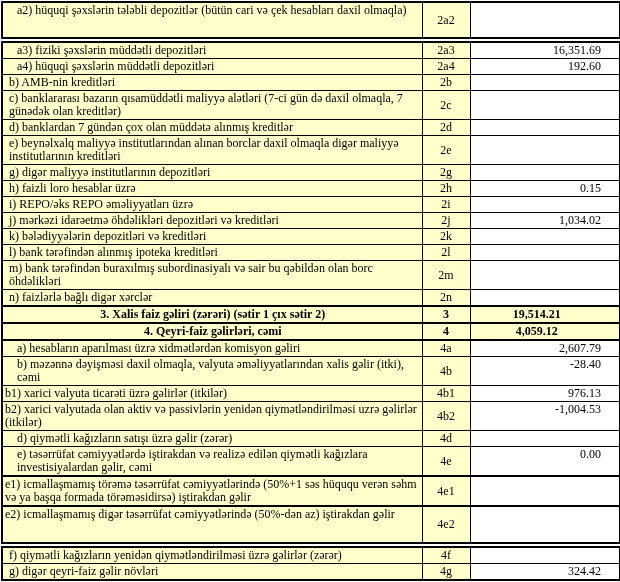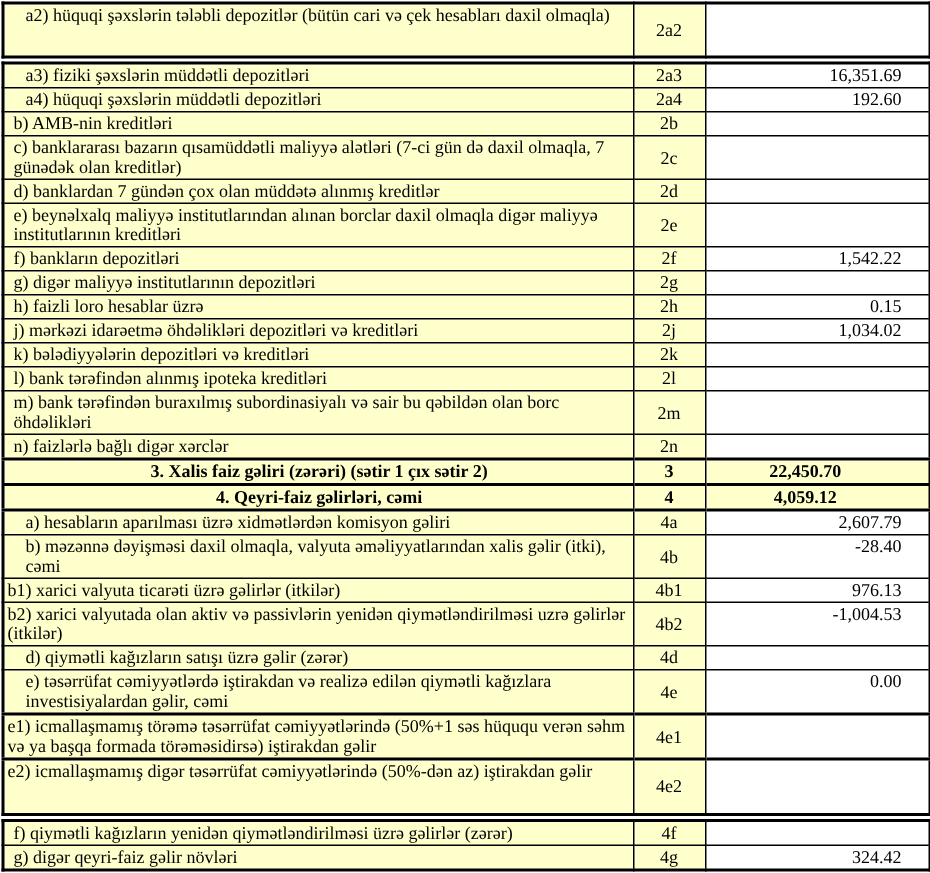--- a/index.html
+++ b/index.html
@@ -116,35 +116,35 @@
     <td class="desc">d) banklardan 7 gündən çox olan müddətə alınmış kreditlər</td>
     <td class="code">2d</td>
     <td class="val"></td>
   </tr>
         <tr class="r-d lvl1">
     <td class="desc">e) beynəlxalq maliyyə institutlarından alınan borclar daxil olmaqla digər maliyyə institutlarının kreditləri</td>
     <td class="code">2e</td>
     <td class="val"></td>
   </tr>
         <tr class="r-s lvl1">
-    <td class="desc">f) bankların depozitləri</td>
-    <td class="code">2f</td>
-    <td class="val">1,542.22</td>
-  </tr>
-        <tr class="r-s lvl1">
     <td class="desc">g) digər maliyyə institutlarının depozitləri</td>
     <td class="code">2g</td>
     <td class="val"></td>
   </tr>
         <tr class="r-s lvl1">
     <td class="desc">h) faizli loro hesablar üzrə</td>
     <td class="code">2h</td>
     <td class="val">0.15</td>
   </tr>
         <tr class="r-s lvl1">
+    <td class="desc">i) REPO/əks REPO əməliyyatları üzrə</td>
+    <td class="code">2i</td>
+    <td class="val"></td>
+  </tr>
+        <tr class="r-s lvl1">
     <td class="desc">j) mərkəzi idarəetmə öhdəlikləri depozitləri və kreditləri</td>
     <td class="code">2j</td>
     <td class="val">1,034.02</td>
   </tr>
         <tr class="r-s lvl1">
     <td class="desc">k) bələdiyyələrin depozitləri və kreditləri</td>
     <td class="code">2k</td>
     <td class="val"></td>
   </tr>
         <tr class="r-s lvl1">
@@ -158,21 +158,21 @@
     <td class="val"></td>
   </tr>
         <tr class="r-s lvl1">
     <td class="desc">n) faizlərlə bağlı digər xərclər</td>
     <td class="code">2n</td>
     <td class="val"></td>
   </tr>
         <tr class="r-s lvl0 bold">
     <td class="desc">3. Xalis faiz gəliri (zərəri) (sətir 1 çıx sətir 2)</td>
     <td class="code">3</td>
-    <td class="val">22,450.70</td>
+    <td class="val">19,514.21</td>
   </tr>
         <tr class="r-s lvl0 bold">
     <td class="desc">4. Qeyri-faiz gəlirləri, cəmi</td>
     <td class="code">4</td>
     <td class="val">4,059.12</td>
   </tr>
         <tr class="r-s lvl2">
     <td class="desc">a) hesabların aparılması üzrə xidmətlərdən komisyon gəliri</td>
     <td class="code">4a</td>
     <td class="val">2,607.79</td>

